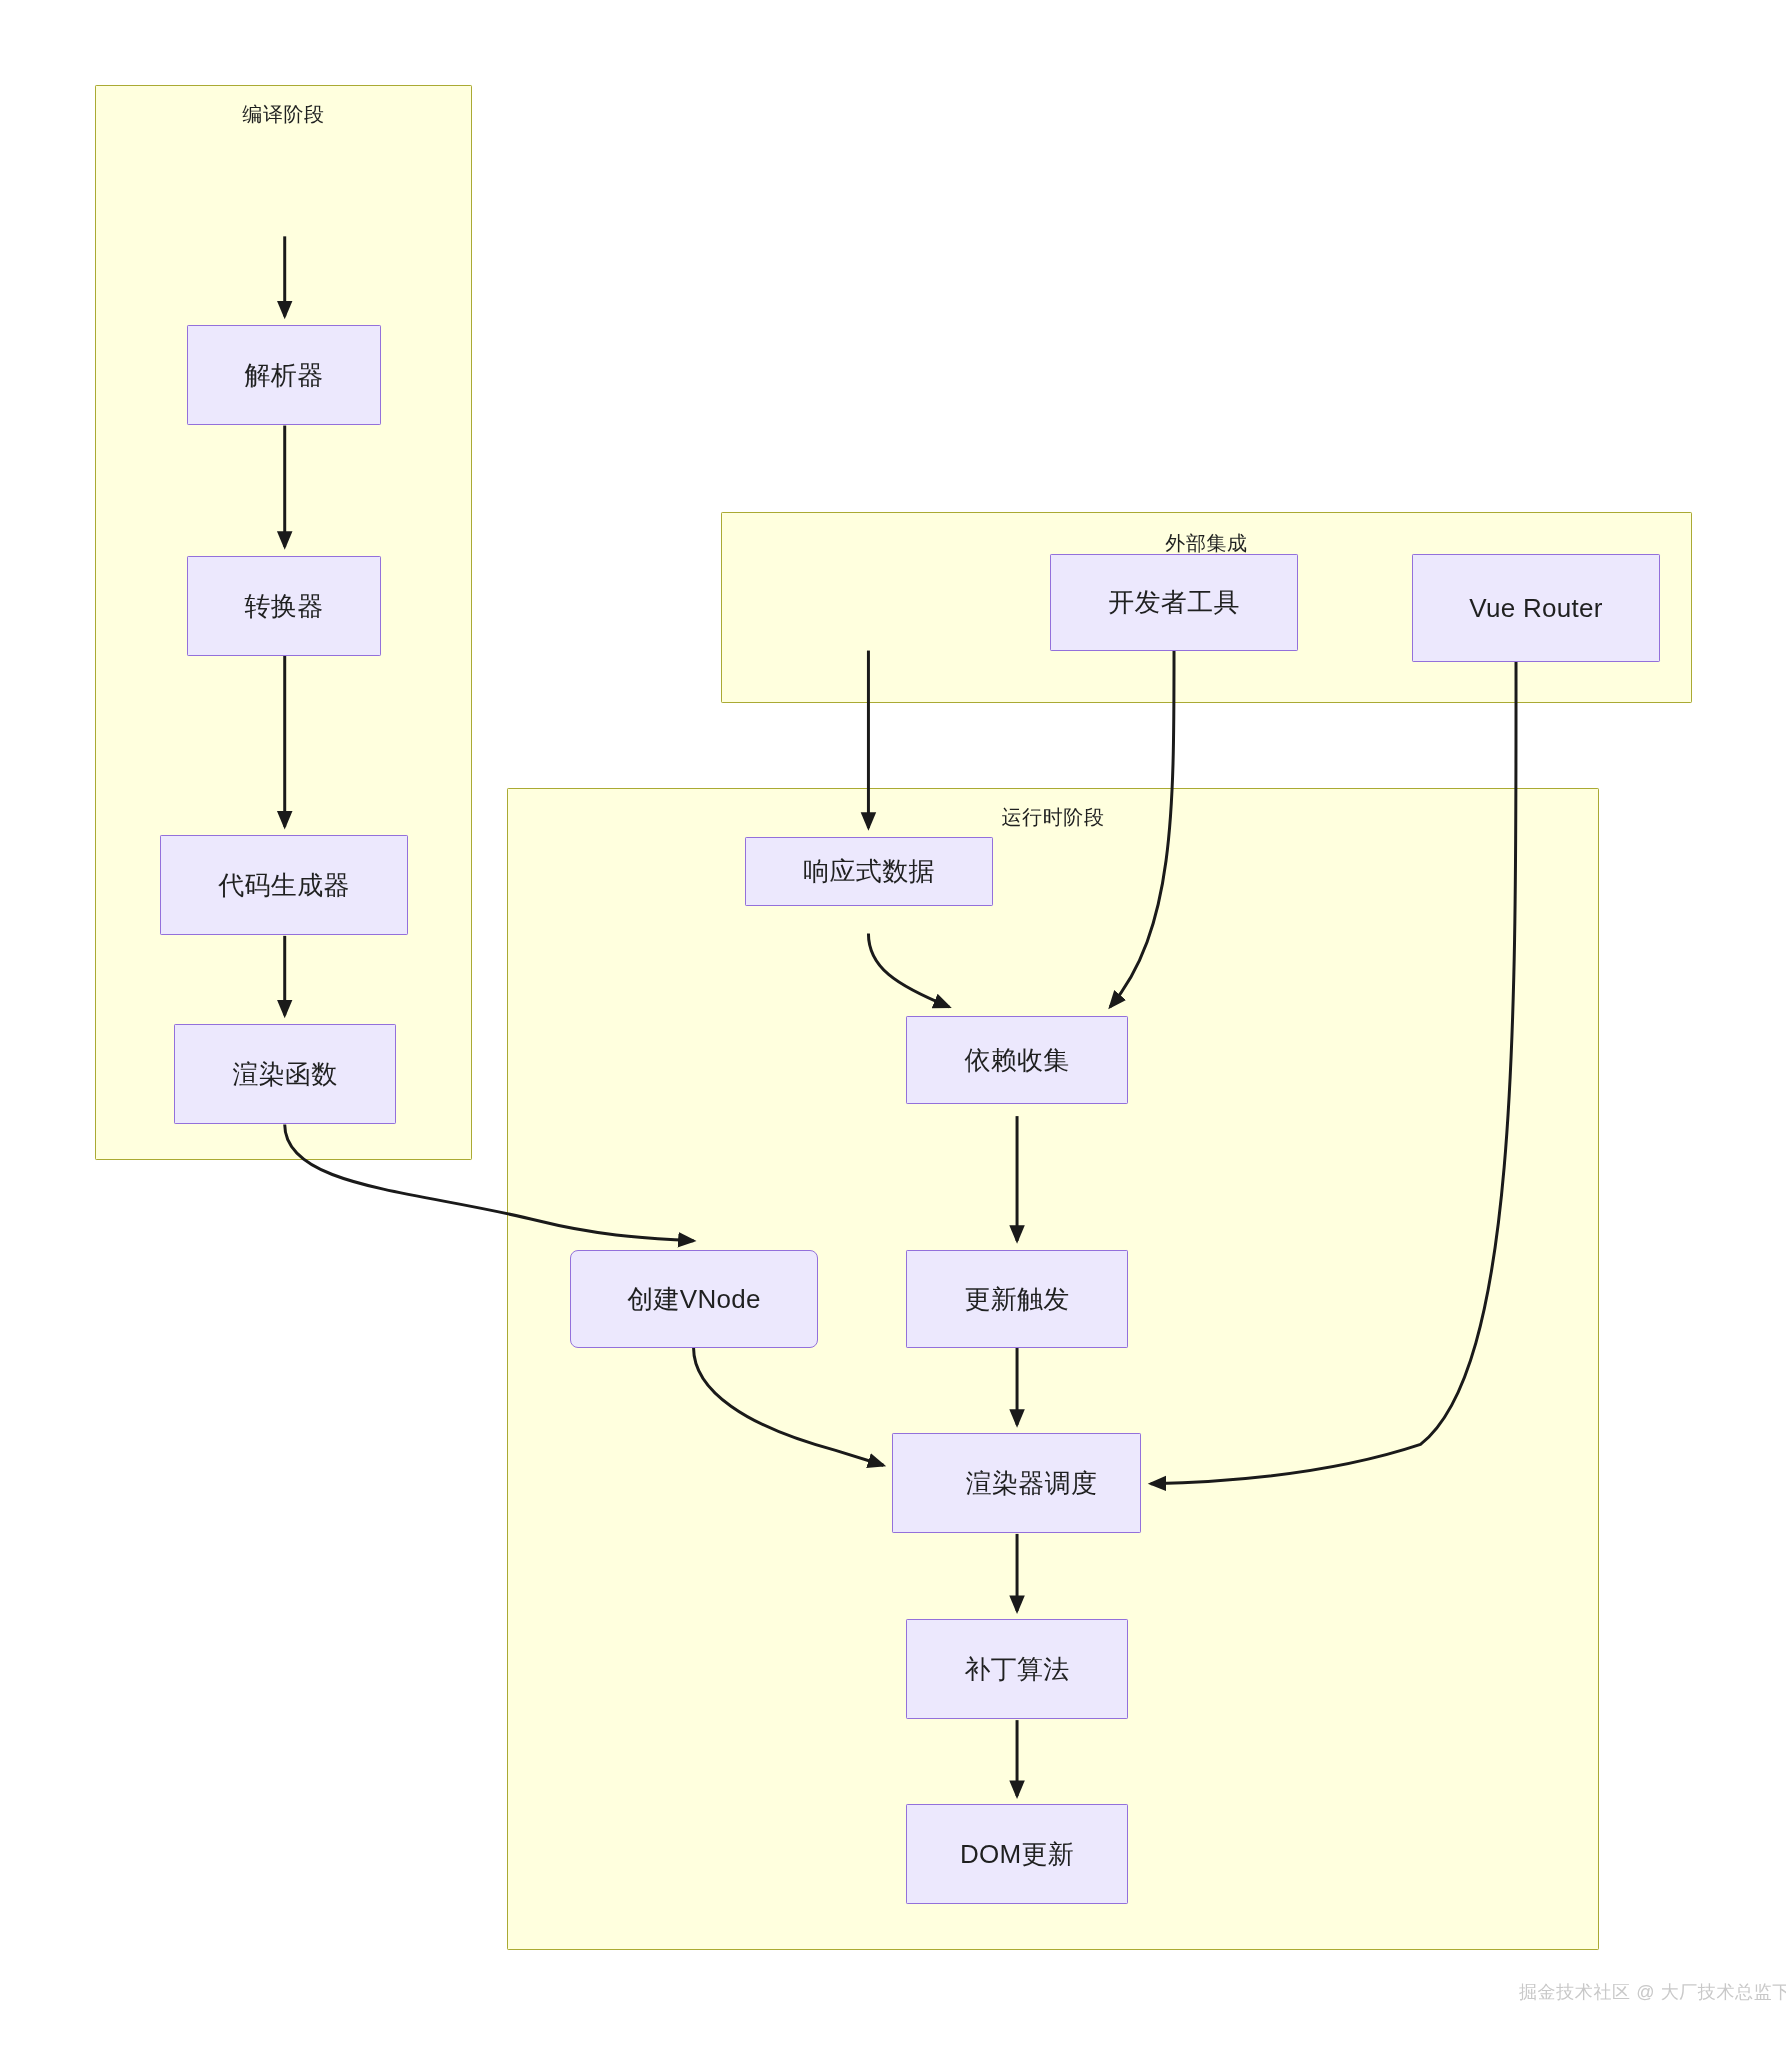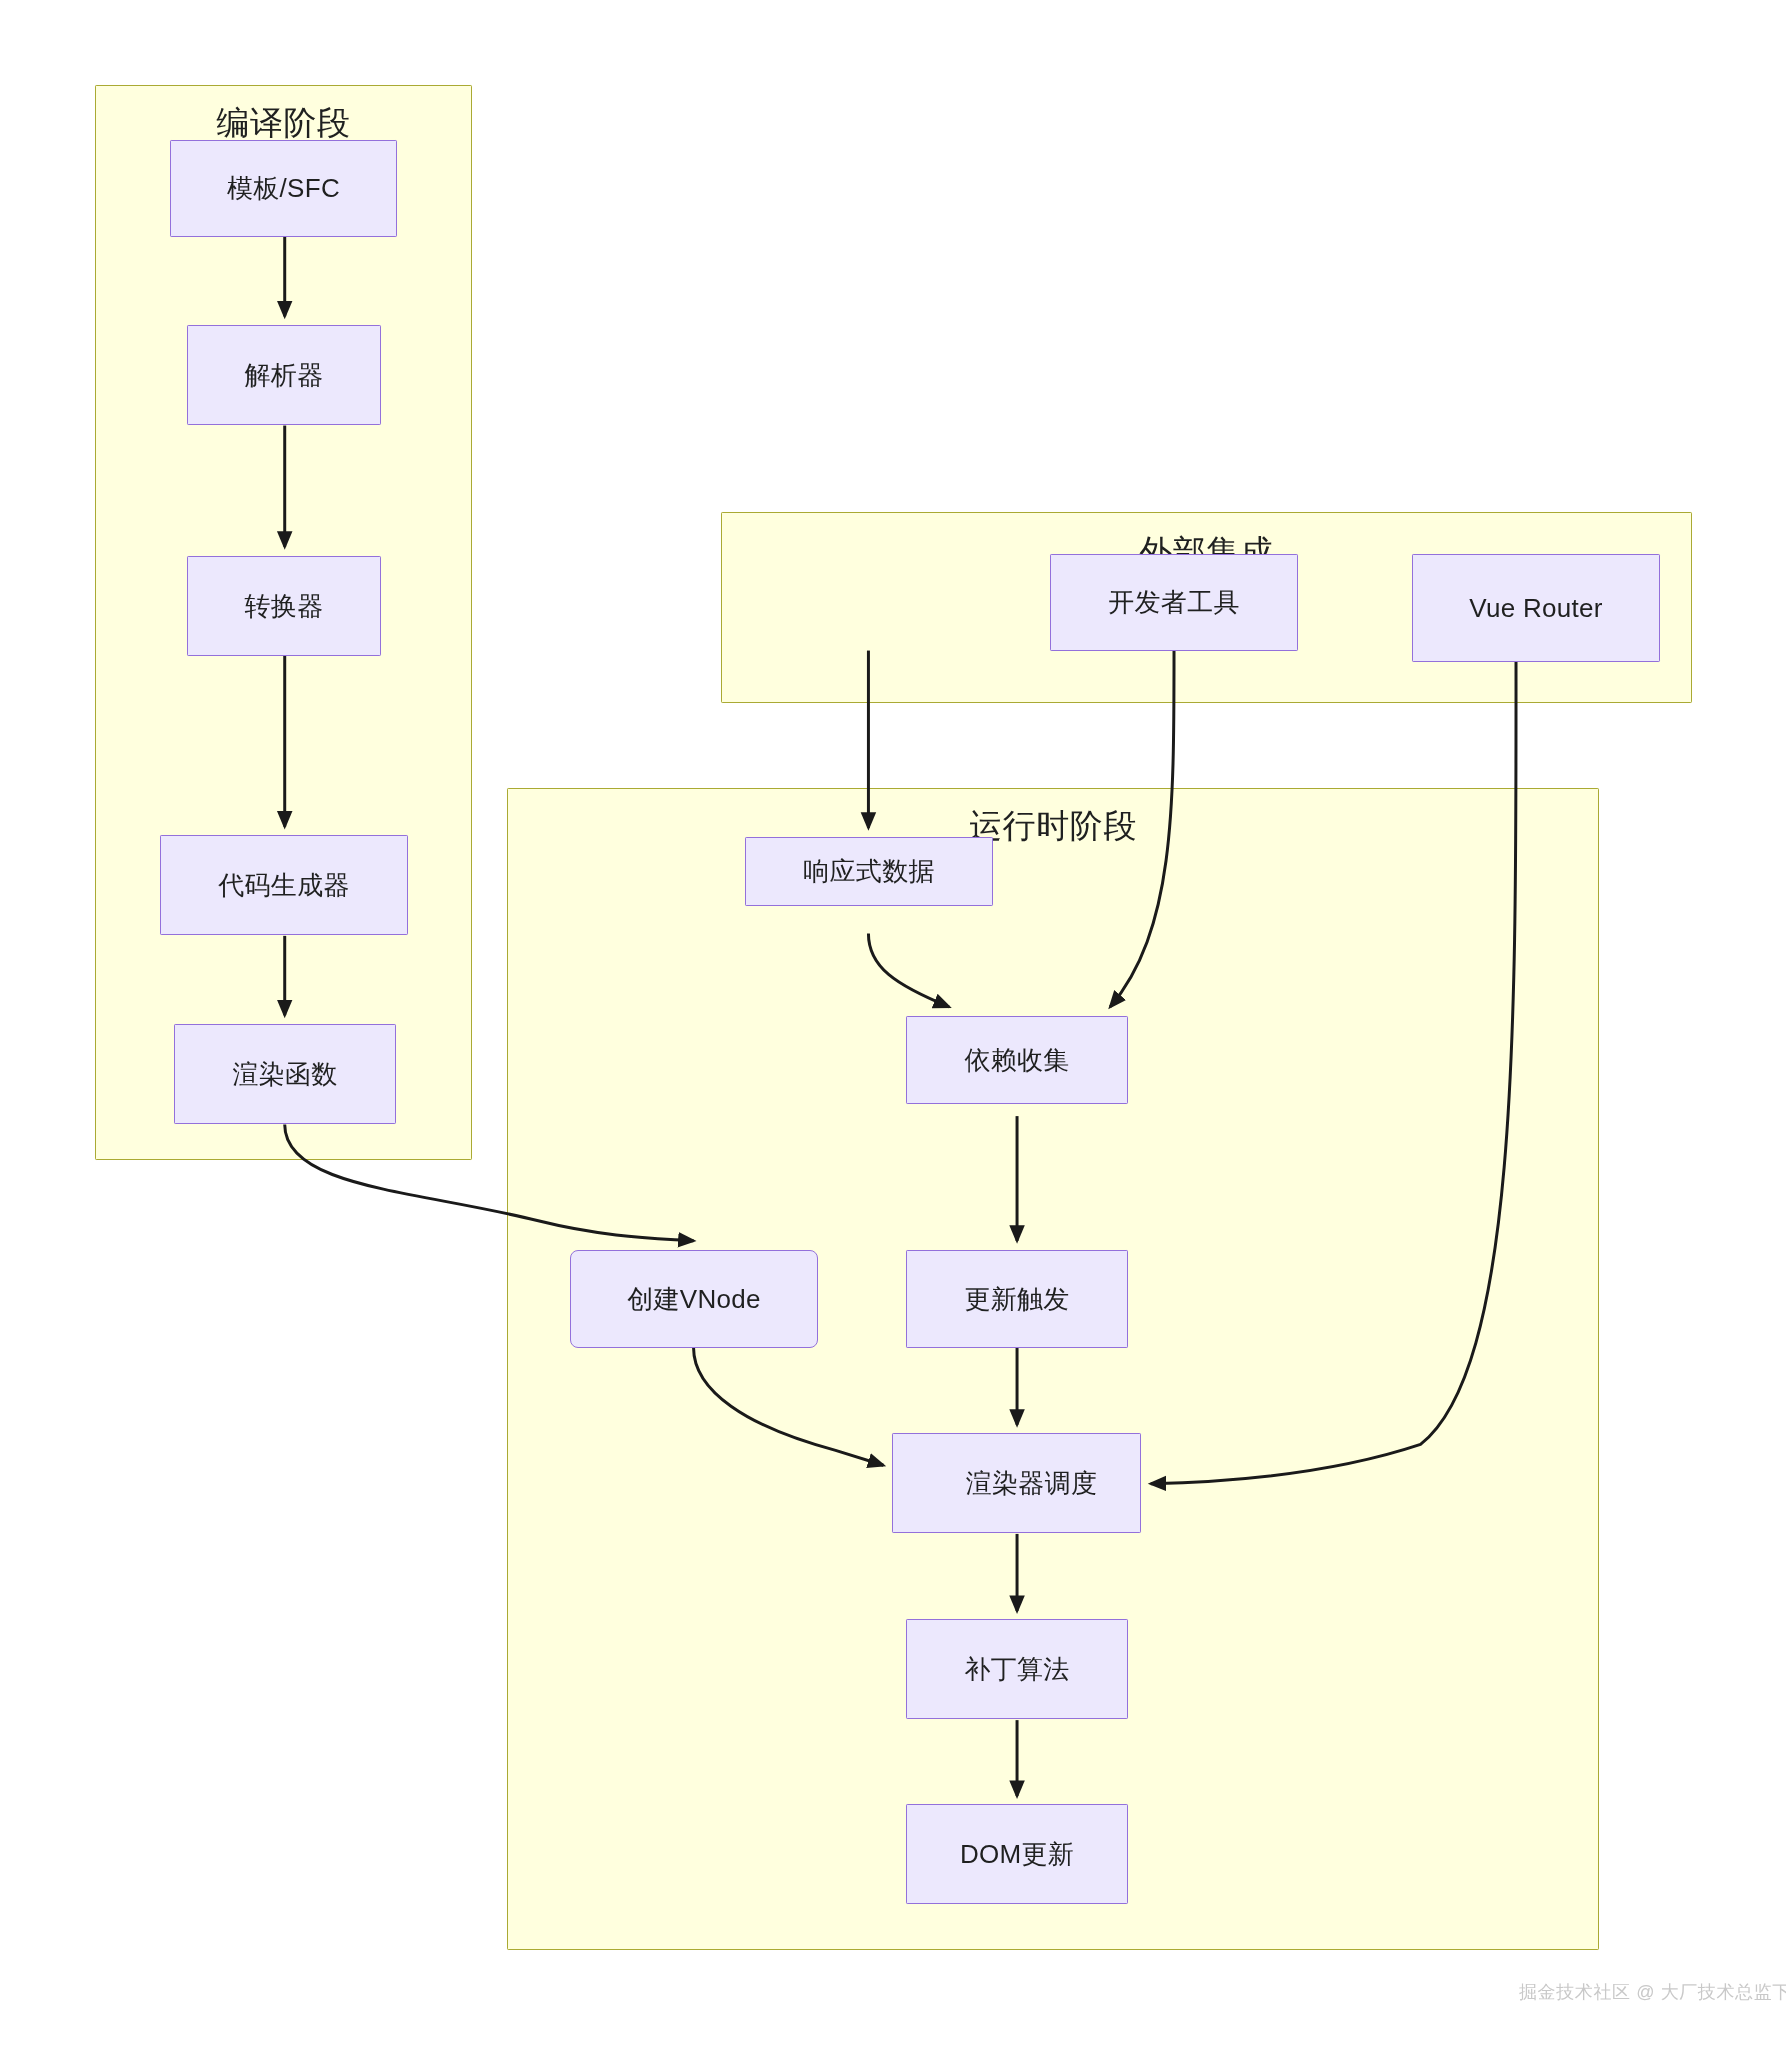--- a/index.html
+++ b/index.html
@@ -22,21 +22,21 @@
     box-sizing: border-box;
     background: #ffffde;
     border: 1.8px solid #aaaa33;
     border-radius: 1.2px;
   }
   .subgraph-title {
     position: absolute;
     left: 0;
     right: 0;
     text-align: center;
-    font-size: 33px;
+    font-size: 20px;
     color: #1f2020;
     letter-spacing: 0.6px;
     white-space: nowrap;
   }
   .node {
     position: absolute;
     box-sizing: border-box;
     background: #ece8fd;
     border: 1.8px solid #9370db;
     border-radius: 1.2px;
@@ -100,21 +100,20 @@
         <path class="edge-path" d="M 2540,1090 C 2540,1700 2545,2290 2380,2420 C 2230,2470 2060,2483 1928,2486" marker-end="url(#arrowhead)"></path>
         <path class="edge-path" d="M 1455,1564 C 1455,1620 1500,1650 1590,1687" marker-end="url(#arrowhead)"></path>
         <path class="edge-path" d="M 1704,1870 L 1704,2079" marker-end="url(#arrowhead)"></path>
         <path class="edge-path" d="M 1162,2258 C 1162,2330 1250,2390 1400,2430 L 1480,2455" marker-end="url(#arrowhead)"></path>
         <path class="edge-path" d="M 1704,2258 L 1704,2387" marker-end="url(#arrowhead)"></path>
         <path class="edge-path" d="M 1704,2570 L 1704,2699" marker-end="url(#arrowhead)"></path>
         <path class="edge-path" d="M 1704,2882 L 1704,3009" marker-end="url(#arrowhead)"></path>
       </g>
   </svg>
 
-  <div class="node" id="node-sfc" style="left: 170px; top: 140px; width: 227px; height: 97px;">模板/SFC</div>
   <div class="node" id="node-parser" style="left: 187px; top: 325px; width: 194px; height: 100px;">解析器</div>
   <div class="node" id="node-transform" style="left: 187px; top: 556px; width: 194px; height: 100px;">转换器</div>
   <div class="node" id="node-codegen" style="left: 160px; top: 835px; width: 248px; height: 100px;">代码生成器</div>
   <div class="node" id="node-render" style="left: 174px; top: 1024px; width: 222px; height: 100px;">渲染函数</div>
   <div class="node" id="node-devtools" style="left: 1050px; top: 554px; width: 248px; height: 97px;">开发者工具</div>
   <div class="node" id="node-router" style="left: 1392px; top: 554px; width: 248px; height: 108px; margin-left: 20px;">Vue Router</div>
   <div class="node" id="node-reactive" style="left: 745px; top: 837px; width: 248px; height: 69px;">响应式数据</div>
   <div class="node" id="node-collect" style="left: 906px; top: 1016px; width: 222px; height: 88px;">依赖收集</div>
   <div class="node" id="node-vnode" style="left: 570px; top: 1250px; width: 248px; height: 98px; border-radius: 8px;">创建VNode</div>
   <div class="node" id="node-trigger" style="left: 906px; top: 1250px; width: 222px; height: 98px;">更新触发</div>

